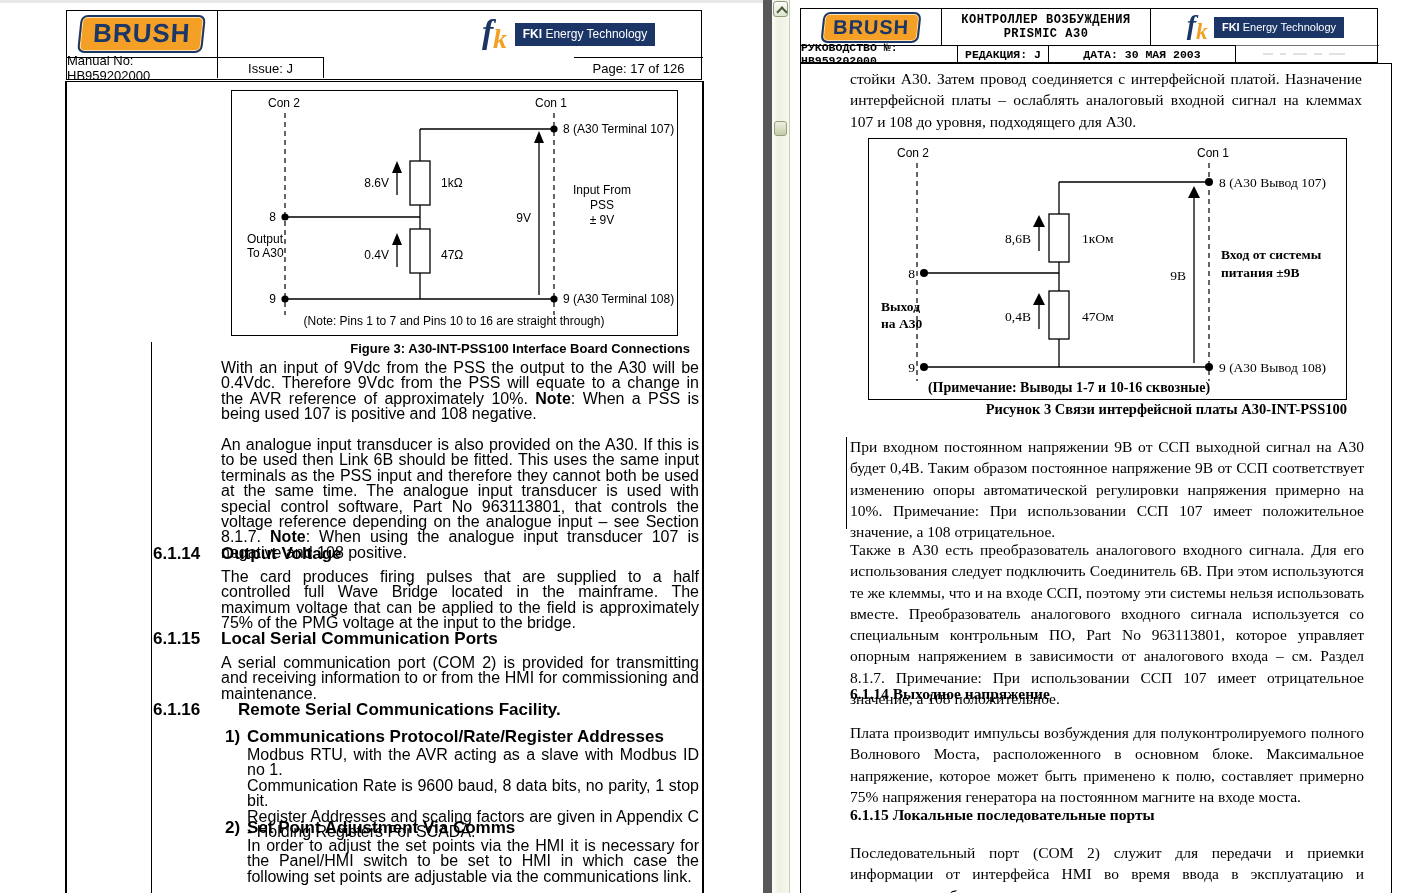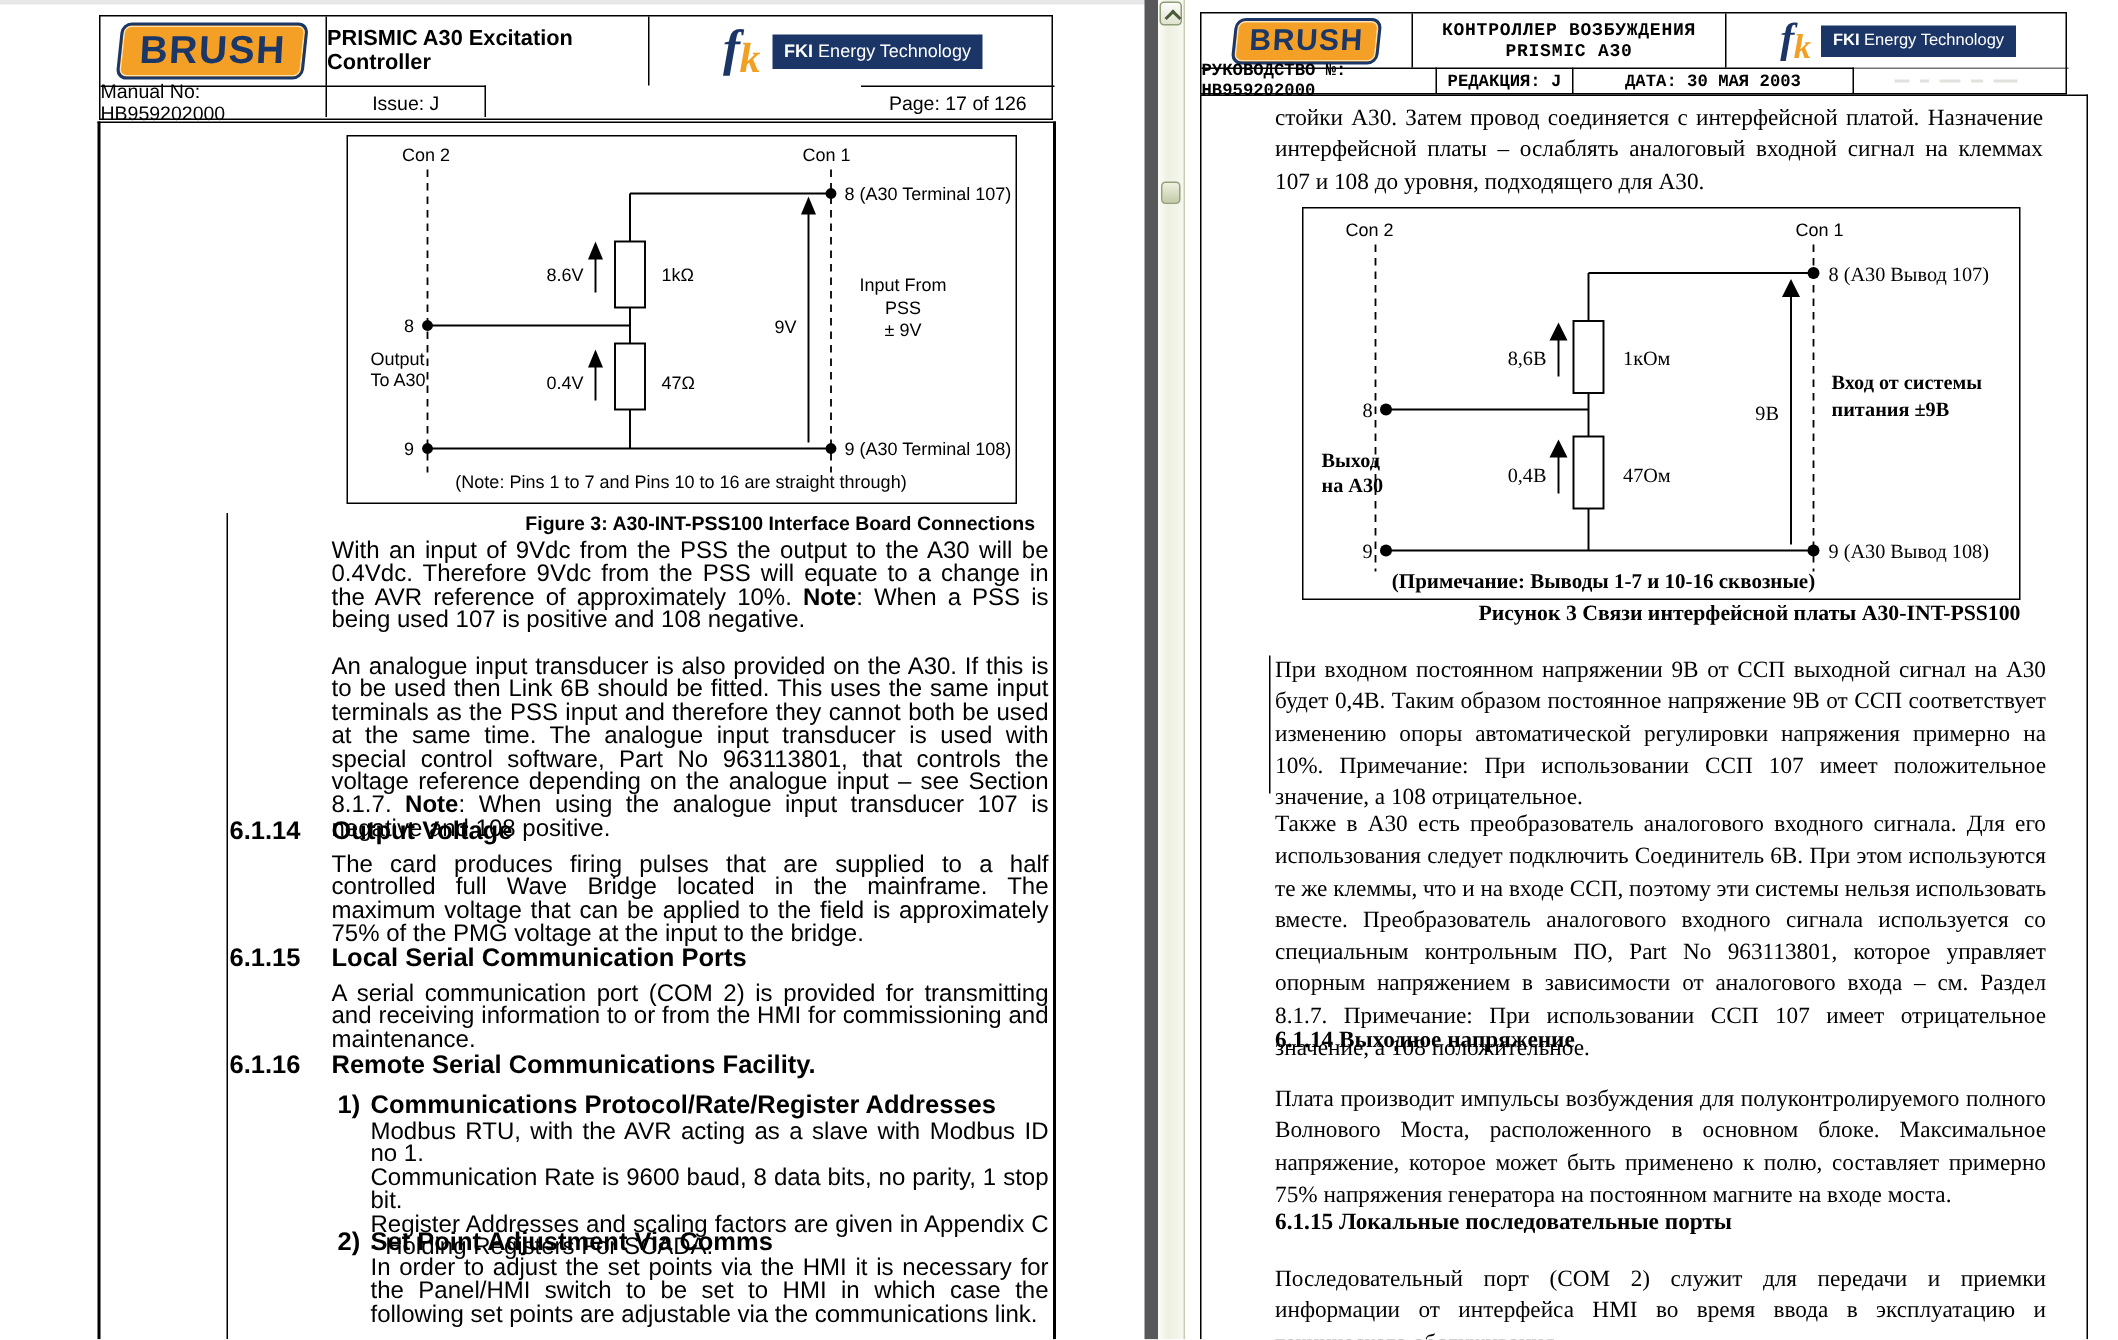--- a/index.html
+++ b/index.html
@@ -73,23 +73,20 @@
 
 <div id="screen">
 
   <div class="abs top-edge"></div>
 
   <div class="abs" style="left:0;top:0;width:763px;height:893px;">
 
     <div class="abs lp-header">
       <div class="lp-cell lp-r1 vline-r" style="left:0;width:151px;">
         <span class="brush-logo"><span>BRUSH</span></span>
-      </div>
-      <div class="lp-cell lp-r1 vline-r" style="left:151px;width:215px;">
-        <span class="lp-title">PRISMIC A30 Excitation Controller</span>
       </div>
       <div class="lp-cell lp-r1" style="left:366px;width:270px;">
         <span class="fki">
           <svg width="34" height="36" viewBox="0 0 34 36">
             <text x="1" y="27" style="font-family:'Liberation Serif',serif;font-size:34px;font-weight:bold;font-style:italic;fill:#1b3566">f</text>
             <text x="12" y="32" style="font-family:'Liberation Serif',serif;font-size:28px;font-weight:bold;font-style:italic;fill:#f2a024">k</text>
           </svg>
           <span class="fki-box"><span class="fb">FKI</span><span> Energy Technology</span></span>
         </span>
       </div>
@@ -156,21 +153,21 @@
 
     <div class="abs lp-head" style="left:153px;top:544px;">6.1.14</div>
     <div class="abs lp-head" style="left:221px;top:544px;">Output Voltage</div>
     <div class="abs lp-body just" style="left:221px;top:569px;width:478px;">The card produces firing pulses that are supplied to a half controlled full Wave Bridge located in the mainframe. The maximum voltage that can be applied to the field is approximately 75% of the PMG voltage at the input to the bridge.</div>
 
     <div class="abs lp-head" style="left:153px;top:629px;">6.1.15</div>
     <div class="abs lp-head" style="left:221px;top:629px;">Local Serial Communication Ports</div>
     <div class="abs lp-body just" style="left:221px;top:655px;width:478px;">A serial communication port (COM 2) is provided for transmitting and receiving information to or from the HMI for commissioning and maintenance.</div>
 
     <div class="abs lp-head" style="left:153px;top:700px;">6.1.16</div>
-    <div class="abs lp-head" style="left:221px;top:700px;">Remote Serial Communications Facility.</div>
+    <div class="abs lp-head" style="left:238px;top:700px;">Remote Serial Communications Facility.</div>
 
     <div class="abs lp-head" style="left:225px;top:727px;">1)</div>
     <div class="abs" style="left:247px;top:727px;width:452px;">
       <div class="lp-head">Communications Protocol/Rate/Register Addresses</div>
       <div class="lp-body just pre">Modbus RTU, with the AVR acting as a slave with Modbus ID no 1.
 Communication Rate is 9600 baud, 8 data bits, no parity, 1 stop bit.
 Register Addresses and scaling factors are given in Appendix C - Holding Registers For SCADA.</div>
     </div>
 
     <div class="abs lp-head" style="left:225px;top:818px;">2)</div>

